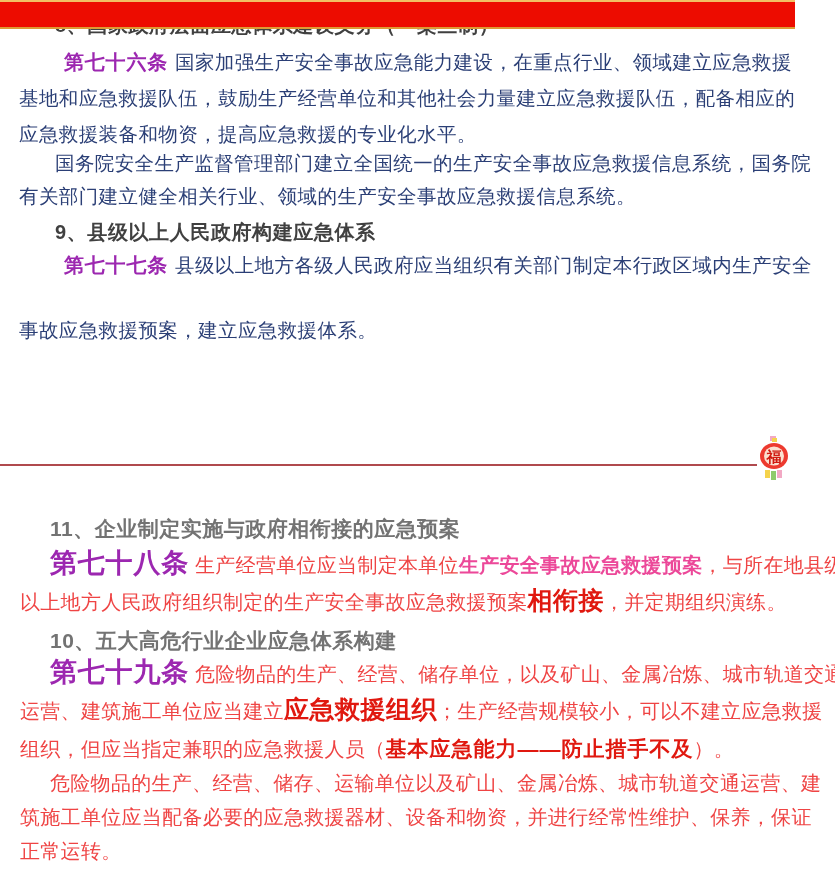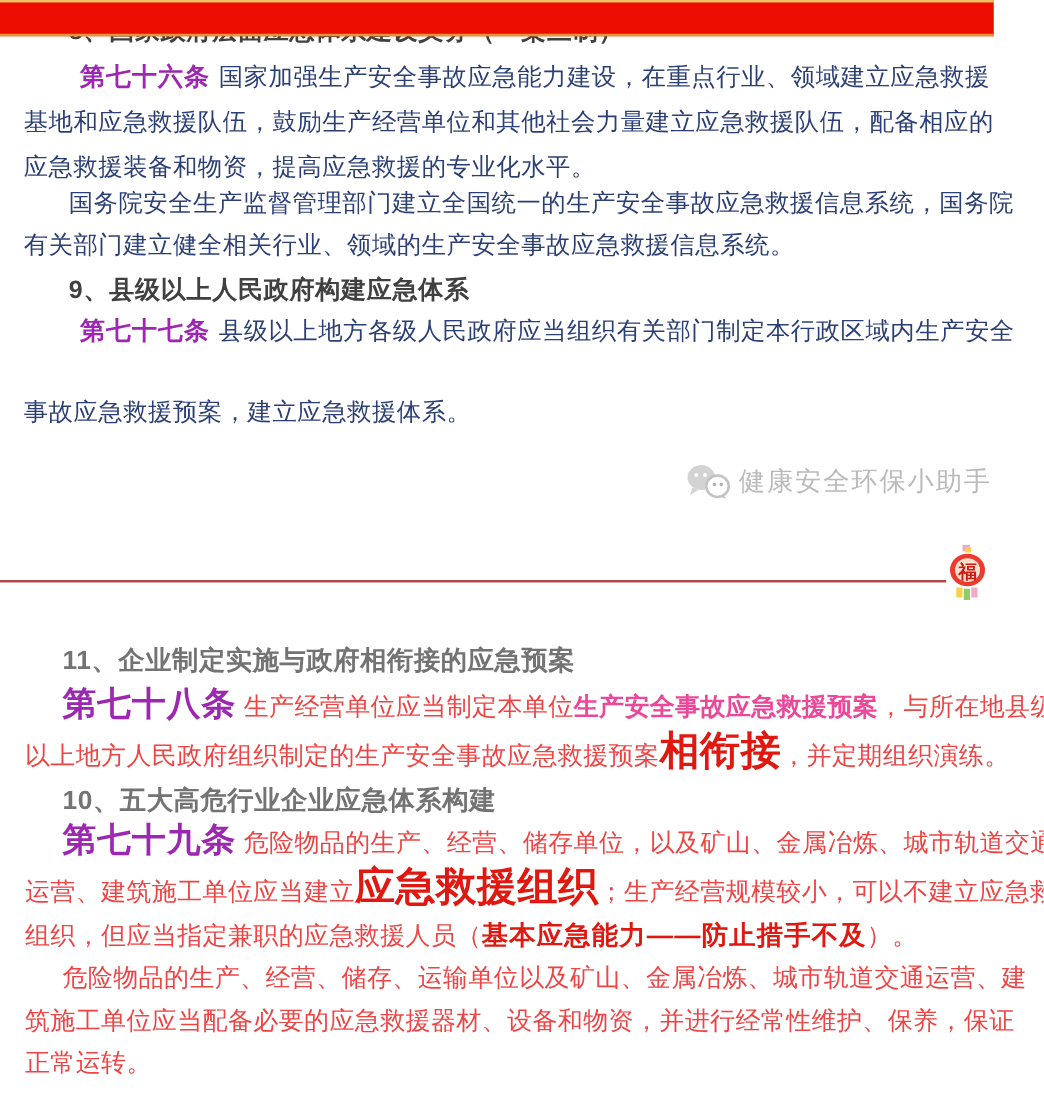--- a/index.html
+++ b/index.html
@@ -18,21 +18,21 @@
   
   .seg-h-top   {font-size:20px;font-weight:700;color:#404040;letter-spacing:0.6px;}
   .seg-body-top{font-size:19.5px;color:#2B3F76;letter-spacing:0.4px;}
   .seg-label-top{font-size:20px;font-weight:700;color:#9C27B0;letter-spacing:0.8px;margin-right:7px;text-align:center;}
   
   .seg-h-bot   {font-size:21px;font-weight:700;color:#737373;letter-spacing:0.5px;}
   .seg-body-bot{font-size:20px;color:#ef4444;letter-spacing:0.3px;}
   .seg-label-bot{font-size:27px;font-weight:700;color:#9C27B0;letter-spacing:0.8px;margin-right:6px;}
   .seg-red     {font-size:20px;font-weight:700;color:#ec4899;letter-spacing:0.3px;}
   .seg-red2    {font-size:21px;font-weight:700;color:#E0180F;letter-spacing:1px;}
-  .seg-redbig  {font-size:32px;font-weight:700;color:#E0180F;letter-spacing:0.5px;font-family:Liberation Serif, serif;}
+  .seg-redbig  {font-size:25px;font-weight:700;color:#E0180F;letter-spacing:0.5px;font-family:Liberation Serif, serif;}
 
   .red-band{
     position:absolute;
     left:0;top:395;
     width:795px;height:25px;
     border-top:2px solid #F2C063;
     border-bottom:2px solid #DF9A33;
   }
   .divider-line{
     position:absolute;
@@ -67,35 +67,20 @@
       <div class="text-line" style="top: 49px; left: 64px;"><span class="seg-label-top">第七十六条</span><span class="seg-body-top">国家加强生产安全事故应急能力建设，在重点行业、领域建立应急救援</span></div>
       <div class="text-line" style="top: 85px; left: 19px;"><span class="seg-body-top">基地和应急救援队伍，鼓励生产经营单位和其他社会力量建立应急救援队伍，配备相应的</span></div>
       <div class="text-line" style="top: 121px; left: 19px;"><span class="seg-body-top">应急救援装备和物资，提高应急救援的专业化水平。</span></div>
       <div class="text-line" style="top: 150px; left: 55px;"><span class="seg-body-top">国务院安全生产监督管理部门建立全国统一的生产安全事故应急救援信息系统，国务院</span></div>
       <div class="text-line" style="top: 183px; left: 19px;"><span class="seg-body-top">有关部门建立健全相关行业、领域的生产安全事故应急救援信息系统。</span></div>
       <div class="text-line" style="top: 219px; left: 55px;"><span class="seg-h-top">9、县级以上人民政府构建应急体系</span></div>
       <div class="text-line" style="top: 252px; left: 64px;"><span class="seg-label-top">第七十七条</span><span class="seg-body-top">县级以上地方各级人民政府应当组织有关部门制定本行政区域内生产安全</span></div>
       <div class="text-line" style="top: 285px; left: 19px; margin-top: 32px;"><span class="seg-body-top">事故应急救援预案，建立应急救援体系。</span></div>
     </div>
 
-  <div class="watermark">
-    <span style="display:inline-block;width:38px;height:28px;">
-      <svg width="38" height="28" viewBox="0 0 38 28">
-        <ellipse cx="13" cy="11" rx="11" ry="10" fill="#C9C9C9"></ellipse>
-        <path d="M6 19 L4 25 L11 21 Z" fill="#C9C9C9"></path>
-        <circle cx="9" cy="9" r="1.6" fill="#ffffff"></circle>
-        <circle cx="16" cy="9" r="1.6" fill="#ffffff"></circle>
-        <ellipse cx="26" cy="18" rx="9" ry="8.5" fill="#ffffff" stroke="#B5B5B5" stroke-width="2"></ellipse>
-        <path d="M31 25 L33 28 L27 26 Z" fill="#B5B5B5"></path>
-        <circle cx="23.5" cy="16.5" r="1.4" fill="#9E9E9E"></circle>
-        <circle cx="29" cy="16.5" r="1.4" fill="#9E9E9E"></circle>
-      </svg>
-    </span>
-    <span class="watermark-label">健康安全环保小助手</span>
-  </div>
 
   <div class="red-band" style="background: rgb(237, 12, 0); border-top-color: rgb(242, 192, 99); border-bottom-color: rgb(223, 154, 51);"></div>
 
   <div class="divider-line" style="background: rgb(176, 74, 78);"></div>
 
   <div class="lantern">
     <svg width="36" height="46" viewBox="0 0 36 46">
       <rect x="13" y="1" width="6" height="5" fill="#F2A9C4"></rect>
       <rect x="15" y="3" width="5" height="4" fill="#F5D34C"></rect>
       <ellipse cx="17" cy="21" rx="14" ry="13" fill="#ED3A2F"></ellipse>

